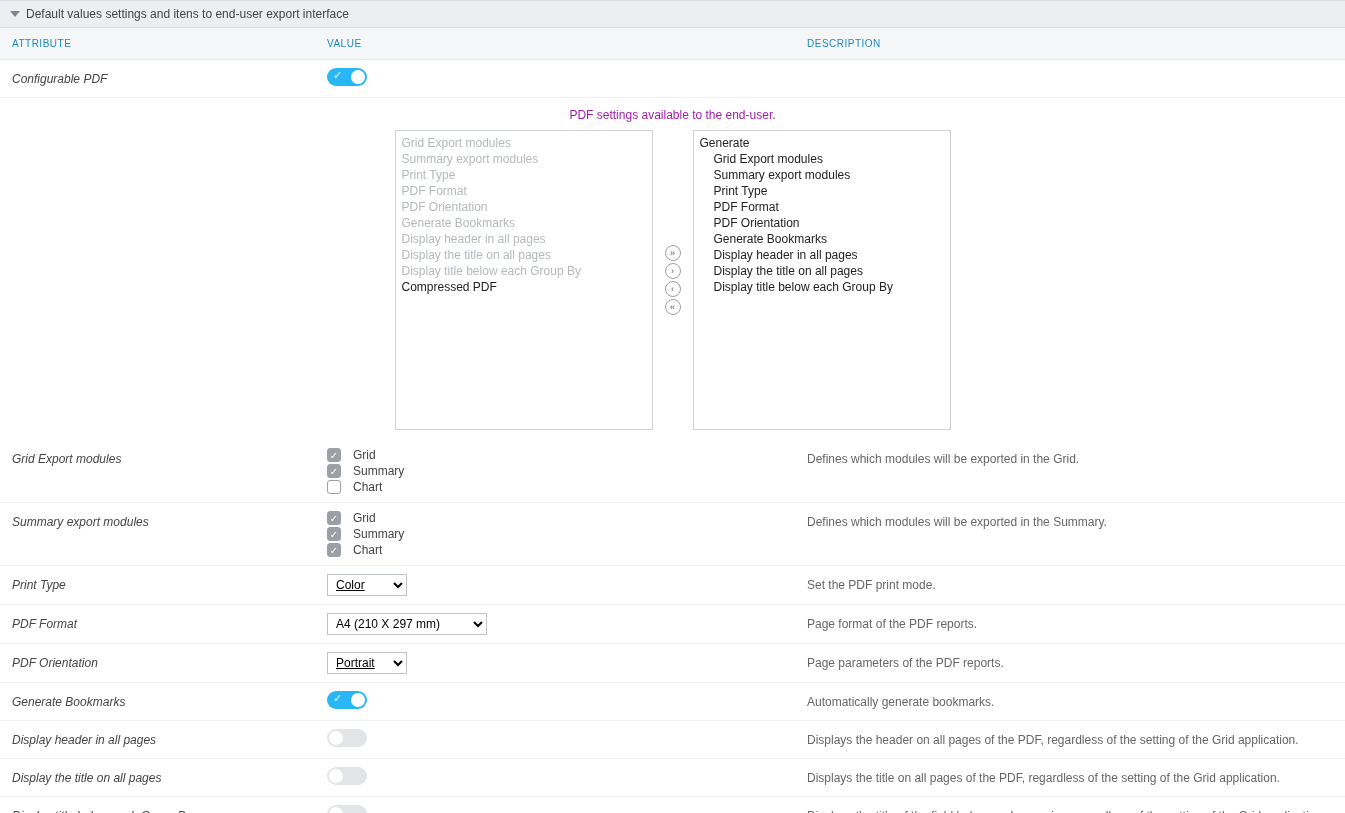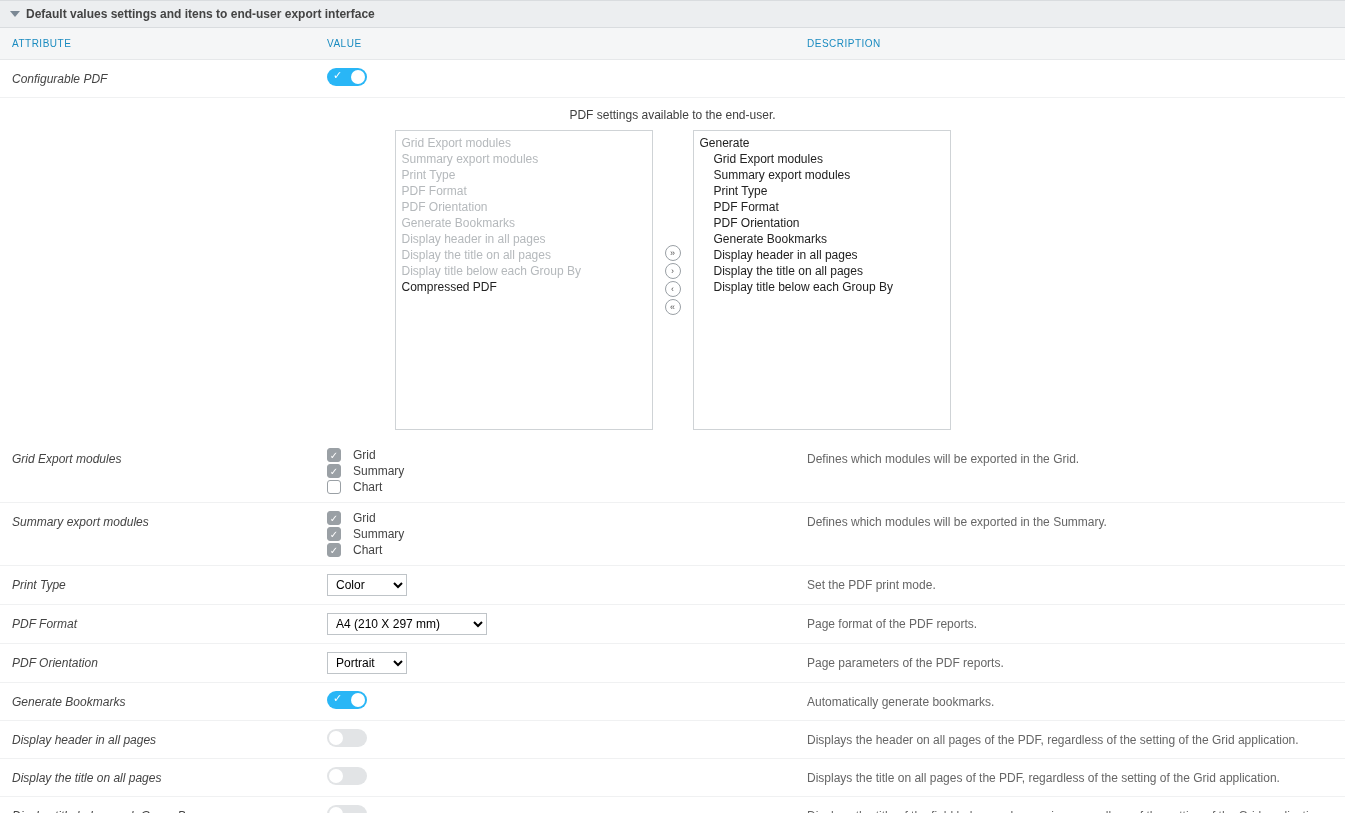--- a/index.html
+++ b/index.html
@@ -11,21 +11,21 @@
     background: #fff;
   }
   .panel-header {
     background: #eceef0;
     border-top: 1px solid #d9dcdf;
     border-bottom: 1px solid #d9dcdf;
     padding: 6px 10px;
     display: flex;
     align-items: center;
     gap: 6px;
-    font-weight: bold;
+    font-weight: normal;
     color: #444;
   }
   .tri {
     width: 0; height: 0;
     border-left: 5px solid transparent;
     border-right: 5px solid transparent;
     border-top: 6px solid #7b8894;
   }
   .col-headers {
     display: flex;
@@ -69,21 +69,21 @@
     position: absolute; left: 6px; top: 1px;
     color: #fff; font-size: 11px;
   }
   
   .dual-wrap {
     padding: 6px 0 10px 0;
   }
   .dual-title {
     text-align: center;
     padding: 4px 0 8px 0;
-    color: #404040;
+    color: #a21caf;
   }
   .dual {
     display: flex;
     align-items: stretch;
     gap: 10px;
     justify-content: center;
   }
   .listbox {
     width: 258px;
     height: 300px;
@@ -125,21 +125,21 @@
     font-size: 10px; color: #fff;
   }
   .chk.on { background: #9aa0a5; border-color: #9aa0a5; }
   .chk.on::after { content: "✓"; }
   select {
     font-size: 12px;
     padding: 2px 4px;
     border: 1px solid #bfc4c8;
     background: #fff;
   }
-  .sel-narrow { width: 80px; }
+  .sel-narrow { width: 80px; text-decoration: underline; }
   .sel-mid    { width: 160px; }
 </style>
 </head>
 <body>
 
 <div class="panel-header">
   <span class="tri"></span>
   <span>Default values settings and itens to end-user export interface</span>
 </div>
 

